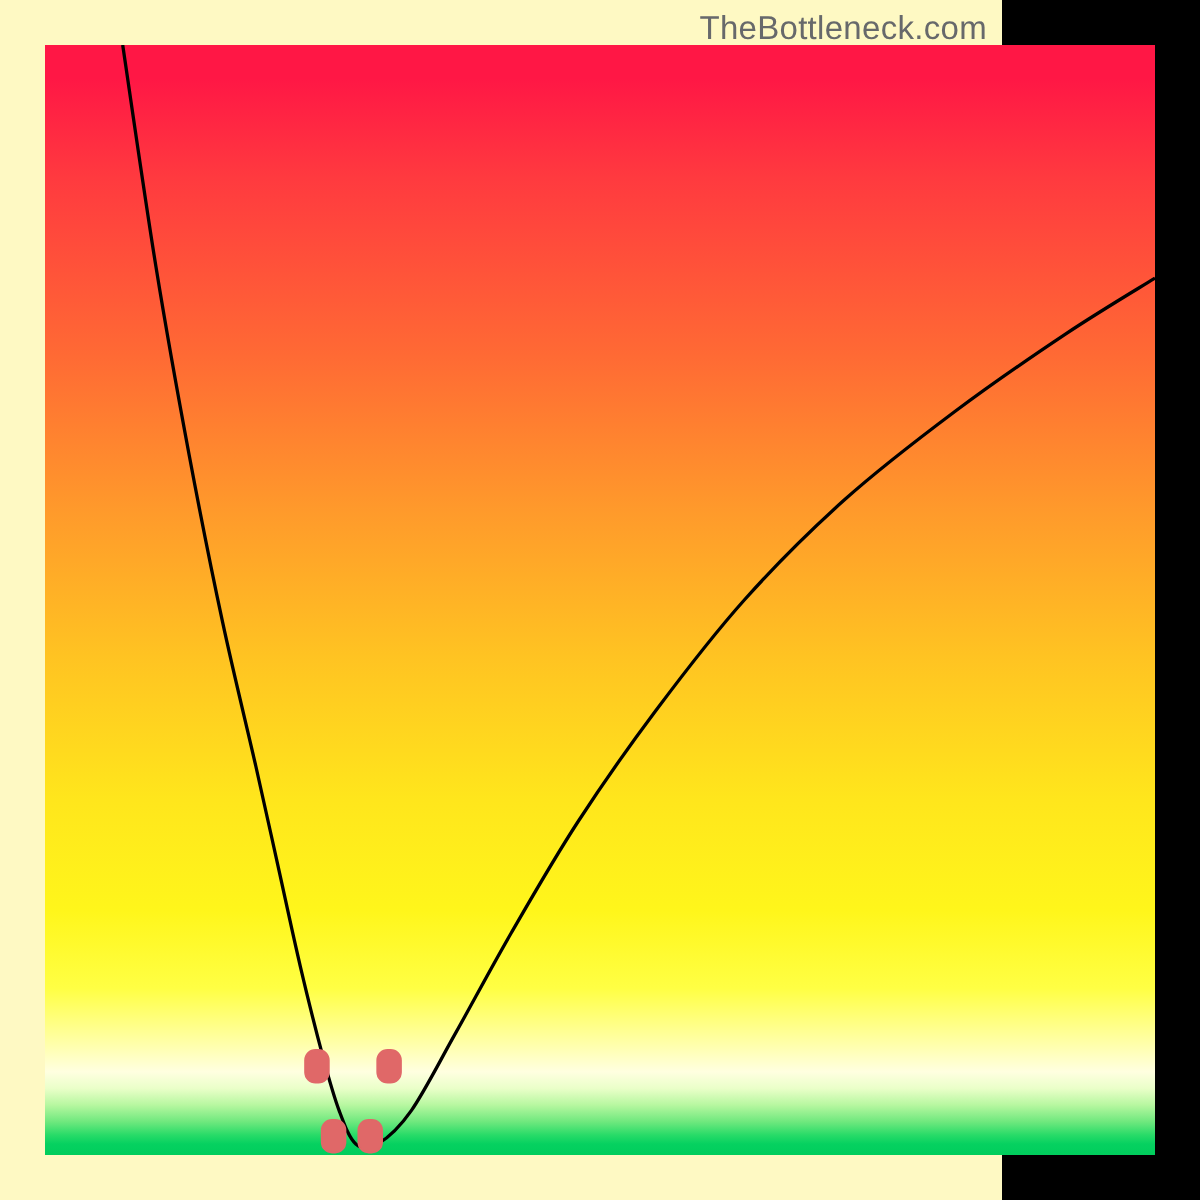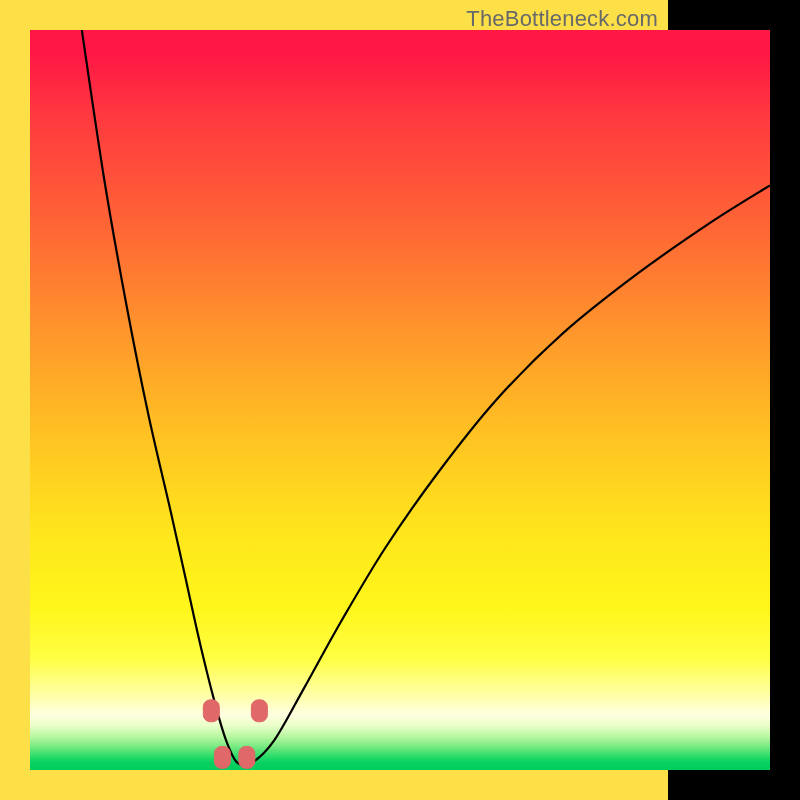--- a/index.html
+++ b/index.html
@@ -7,21 +7,21 @@
     padding: 0;
     width: 800px;
     height: 800px;
     background: #000000;
     overflow: hidden;
   }
   .canvas {
     position: relative;
     width: 668px;
     height: 800px;
-    background: #fde047;
+    background: #fef9c3;
   }
   .plot-area {
     position: absolute;
     left: 30px;
     top: 30px;
     width: 740px;
     height: 740px;
     overflow: hidden;
   }
   

